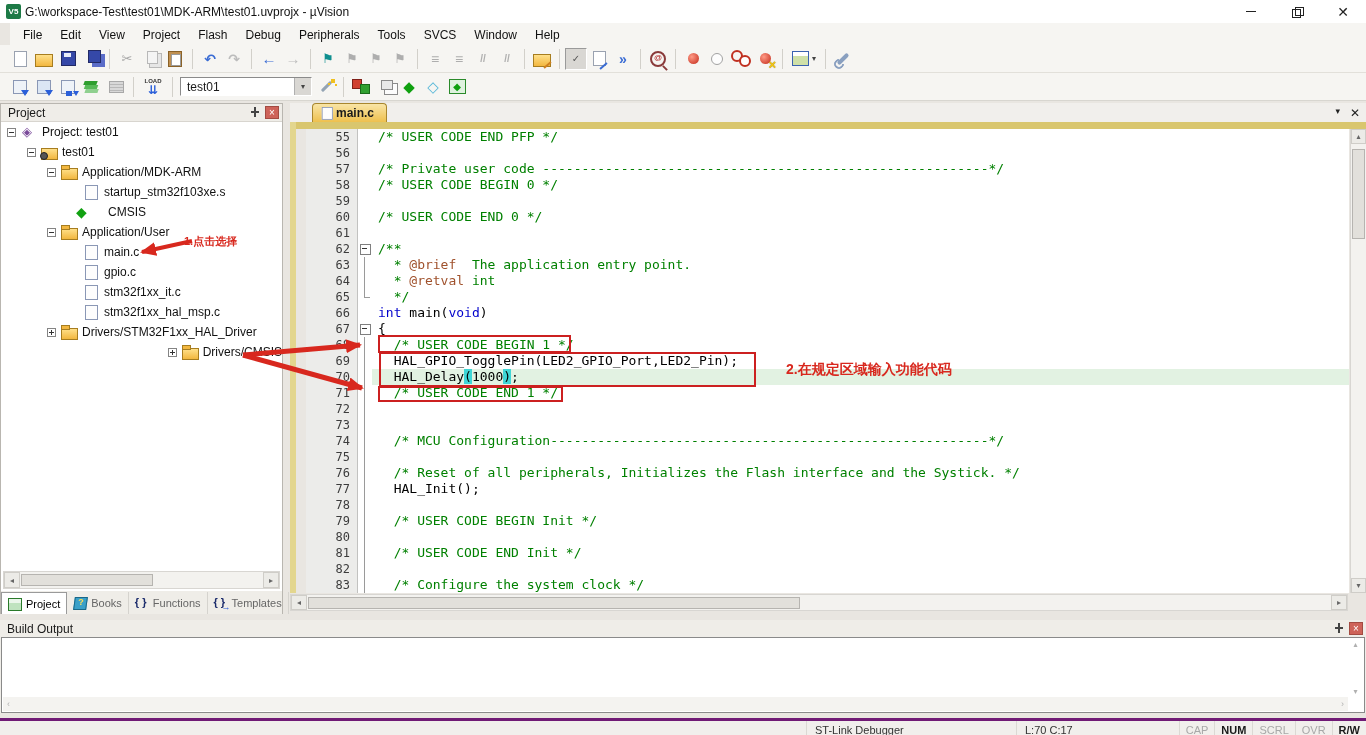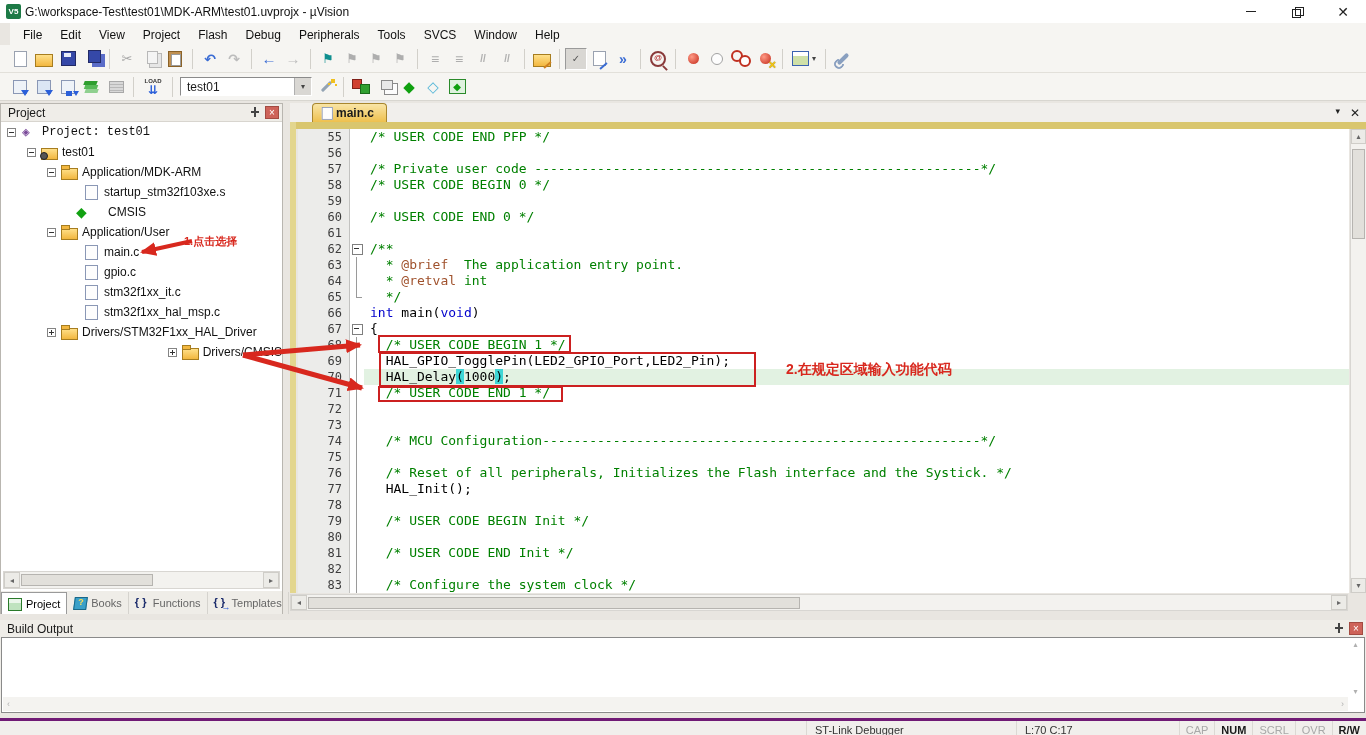--- a/index.html
+++ b/index.html
@@ -136,21 +136,21 @@
 
   
   .editor-group{position:absolute;left:290px;top:103px;width:1076px;height:510px}
   .ed-tabbar{position:absolute;left:0;top:0;width:100%;height:19px;background:#f1efec}
   .ed-tab{position:absolute;left:22px;top:0;height:19px;display:flex;align-items:center;padding:0 12px 0 6px;
           background:linear-gradient(#f9e5a6,#eec04e);border:1px solid #a8862e;border-bottom:none;border-radius:4px 4px 0 0;font-weight:bold}
   .ed-tab .ti{width:14px;margin-right:3px;transform:scale(.85)}
   .ed-tabbar-btns{position:absolute;right:6px;top:3px;display:flex;gap:10px;color:#222}
   .ed-frame-top{position:absolute;left:0;top:19px;width:100%;height:7px;background:#d9c66e}
   .ed-frame-left{position:absolute;left:0;top:19px;width:6px;height:471px;background:#e3d68e}
-  .code-area{position:absolute;left:8px;top:26px;right:17px;height:464px;background:#fff;overflow:hidden;
+  .code-area{position:absolute;left:16px;top:26px;right:17px;height:464px;background:#fff;overflow:hidden;
              font-family:"DejaVu Sans Mono","Liberation Mono",monospace;font-size:13px;line-height:16px}
   .code-row{display:flex;height:16px;white-space:pre}
   .ln{flex:none;width:52px;text-align:right;padding-right:7px;background:#ececea;border-right:1px solid #c2c2c0;color:#3c3c3c;font-size:12px}
   .fold{flex:none;position:relative;width:14px;background:#fff}
   .f-m::before{content:"";position:absolute;left:2px;top:3px;width:9px;height:9px;border:1px solid #7f7f7f;background:#fff}
   .f-m::after{content:"";position:absolute;left:4px;top:7px;width:5px;height:1px;background:#333}
   .f-l::before{content:"";position:absolute;left:6px;top:0;width:1px;height:16px;background:#9a9a9a}
   .f-e::before{content:"";position:absolute;left:6px;top:0;width:1px;height:8px;background:#9a9a9a}
   .f-e::after{content:"";position:absolute;left:6px;top:8px;width:6px;height:1px;background:#9a9a9a}
   .src{flex:1;padding-left:6px}
@@ -291,21 +291,21 @@
       <span class="icon i-pack-installer"></span>
     </div>
 
   <div class="project-panel">
     <div class="panel-header">
       <span class="ph-title">Project</span>
       <span class="pin-icon"></span>
       <span class="closebox">×</span>
     </div>
     <div class="tree-area" id="treeArea">
-        <div class="tree-row" style="padding-left: 6px; font-family: Liberation Mono, monospace;">
+        <div class="tree-row" style="padding-left: 6px;">
           <span class="exp"></span>
           <span class="ti ti-uvision-target"></span>
           <span class="tree-label">Project: test01</span>
         </div>
         <div class="tree-row" style="padding-left: 26px;">
           <span class="exp"></span>
           <span class="ti ti-target"></span>
           <span class="tree-label">test01</span>
         </div>
         <div class="tree-row" style="padding-left: 46px;">

